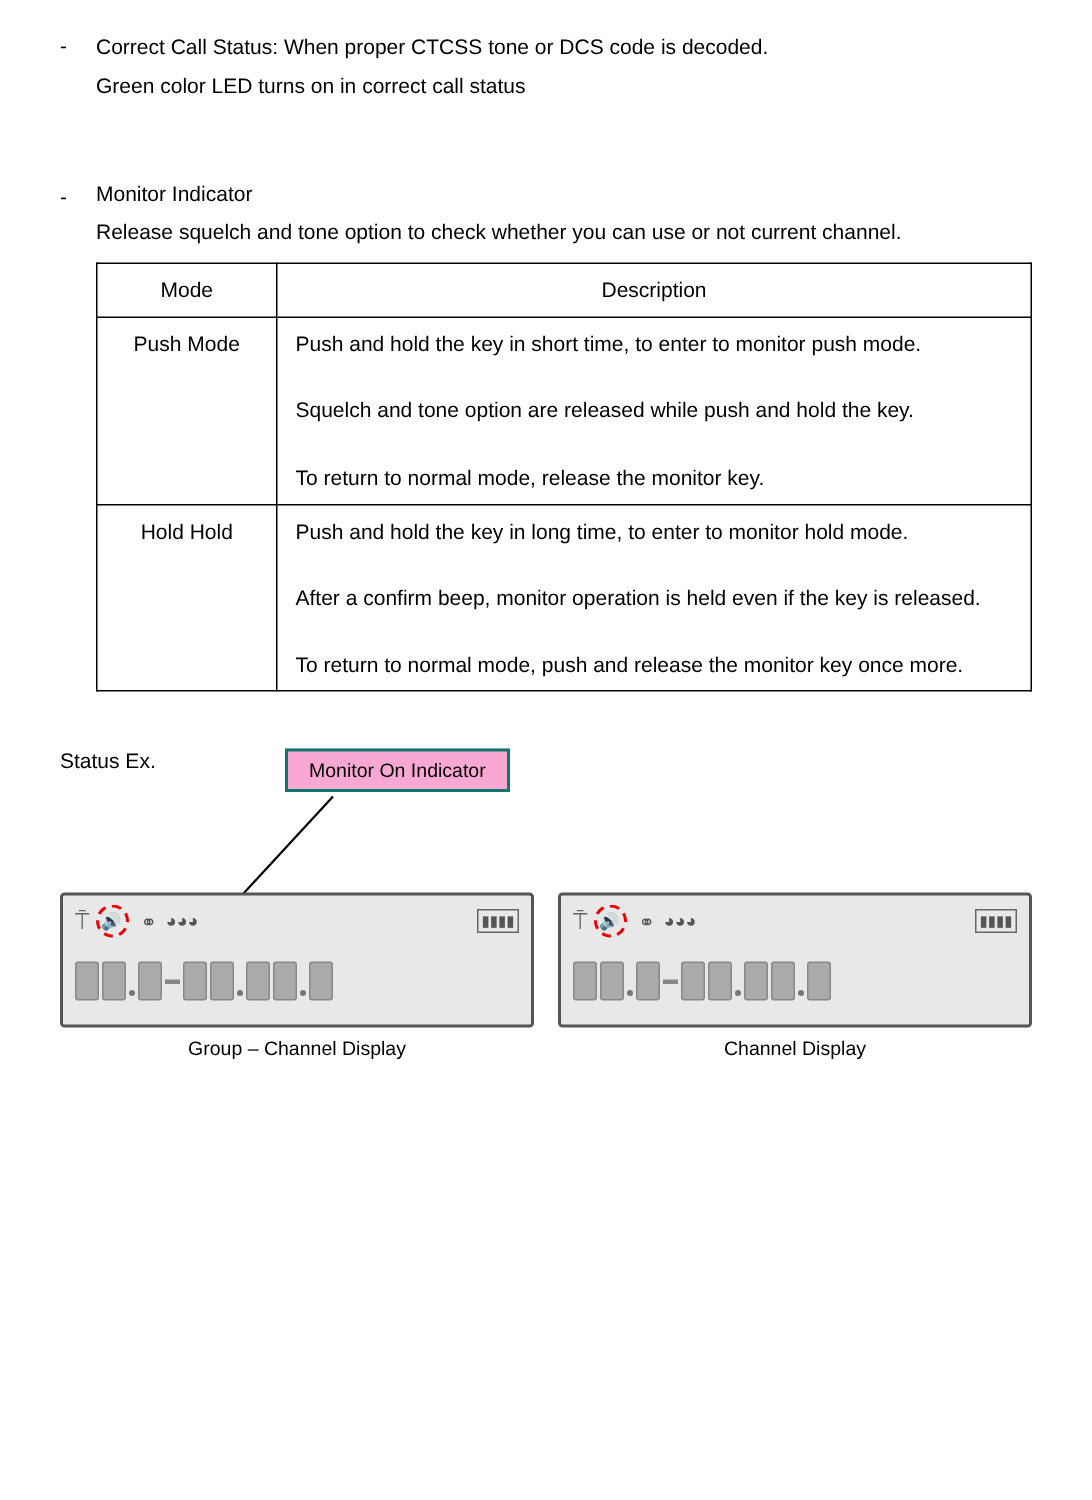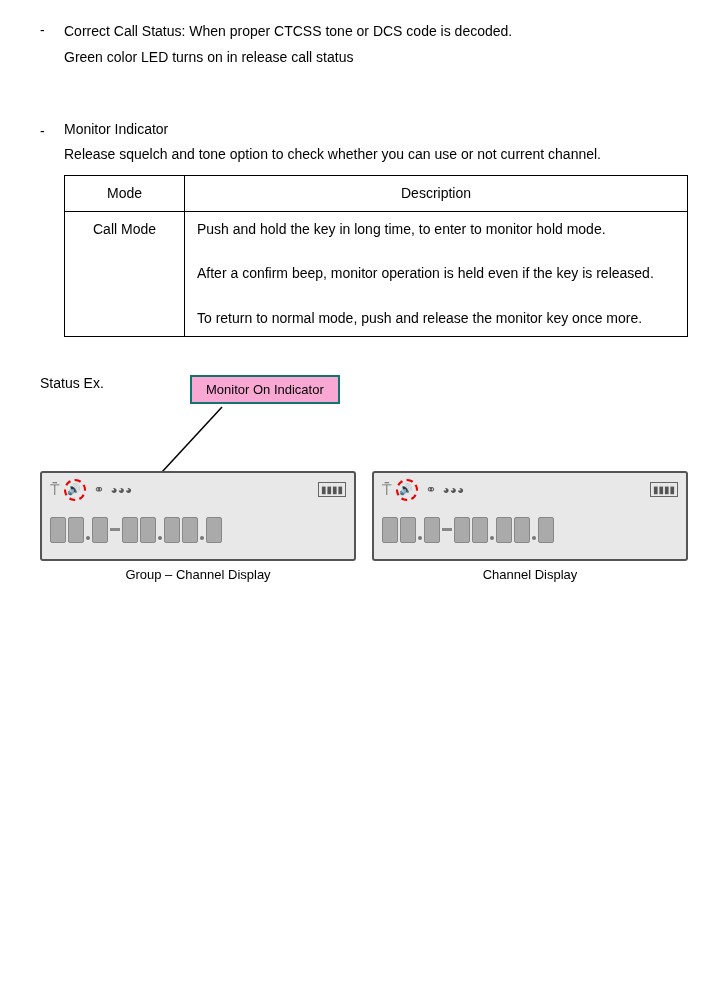--- a/index.html
+++ b/index.html
@@ -177,21 +177,21 @@
     }
   </style>
 </head>
 <body>
 
 <div class="section-block">
   <div class="bullet-line">
     <span class="bullet-dash">-</span>
     <div class="bullet-content">
       <div class="section-para">Correct Call Status: When proper CTCSS tone or DCS code is decoded.</div>
-      <div class="section-para">Green color LED turns on in release call status</div>
+      <div class="section-para">Green color LED turns on in correct call status</div>
     </div>
   </div>
 </div>
 
 <div class="spacer"></div>
 
 <div class="section-block">
   <div class="bullet-line">
     <span class="bullet-dash">-</span>
     <div class="bullet-content">
@@ -200,23 +200,31 @@
 
       <table class="mode-table">
         <thead>
           <tr>
             <th>Mode</th>
             <th>Description</th>
           </tr>
         </thead>
         <tbody>
 
-
           <tr>
-            <td class="mode-col">Call Mode</td>
+            <td class="mode-col">Push Mode</td>
+            <td class="desc-col">
+              Push and hold the key in short time, to enter to monitor push mode.<br><br>
+              Squelch and tone option are released while push and hold the key.<br><br>
+              To return to normal mode, release the monitor key.
+            </td>
+          </tr>
+
+          <tr>
+            <td class="mode-col">Hold Hold</td>
             <td class="desc-col">
               Push and hold the key in long time, to enter to monitor hold mode.<br><br>
               After a confirm beep, monitor operation is held even if the key is released.<br><br>
               To return to normal mode, push and release the monitor key once more.
             </td>
           </tr>
         </tbody>
       </table>
     </div>
   </div>

